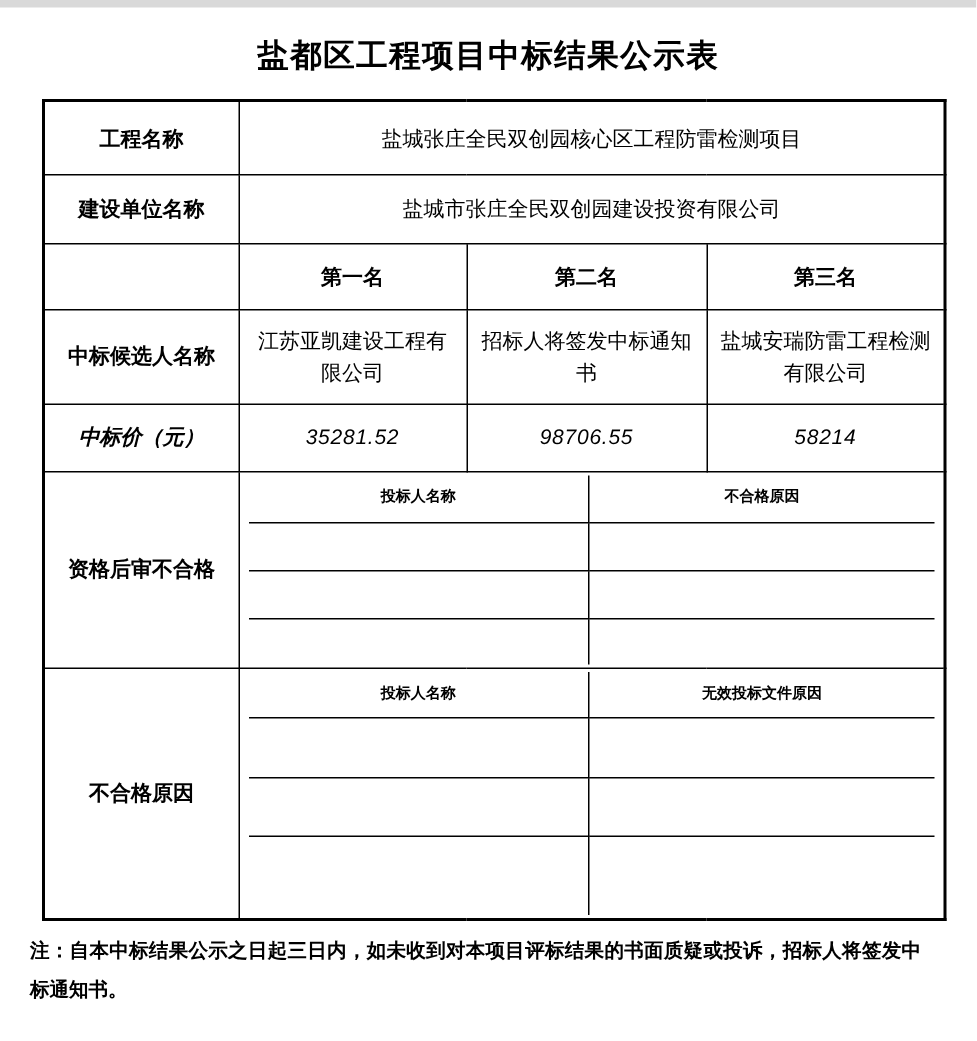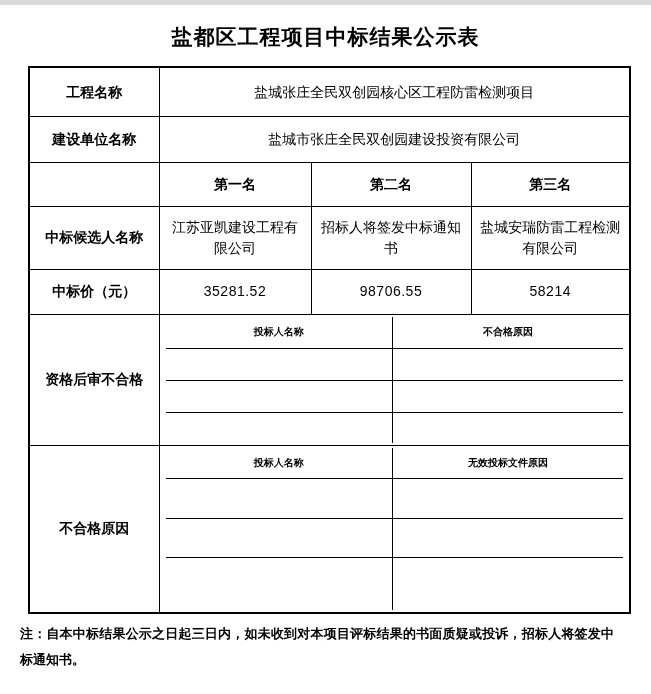--- a/index.html
+++ b/index.html
@@ -35,21 +35,21 @@
     word-break:break-all;
     line-height:1.45;
   }
   .c0{width:130px;}.c1{width:152px;}.c2{width:160px;}.c3{width:159px;}
   td.lab{font-weight:bold;}
   td.hdr{font-weight:bold;}
   tr.r1{height:49px;}
   tr.r2{height:46px;}
   tr.r3{height:44px;}
   tr.r4{height:63px;}
-  tr.r5{height:45px;}
+  tr.r5{height:45px;font-style:italic;}
   tr.r6{height:41px;}
   td.price{font-size:13px;letter-spacing:0.5px;}
   td.subwrap{padding:0;vertical-align:top;}
   tr.rs1 td.subwrap{height:126px;}
   tr.rs2 td.subwrap{height:162px;}
   table.sub{
     border-collapse:collapse;
     table-layout:fixed;
     width:100%;
     height:100%;

